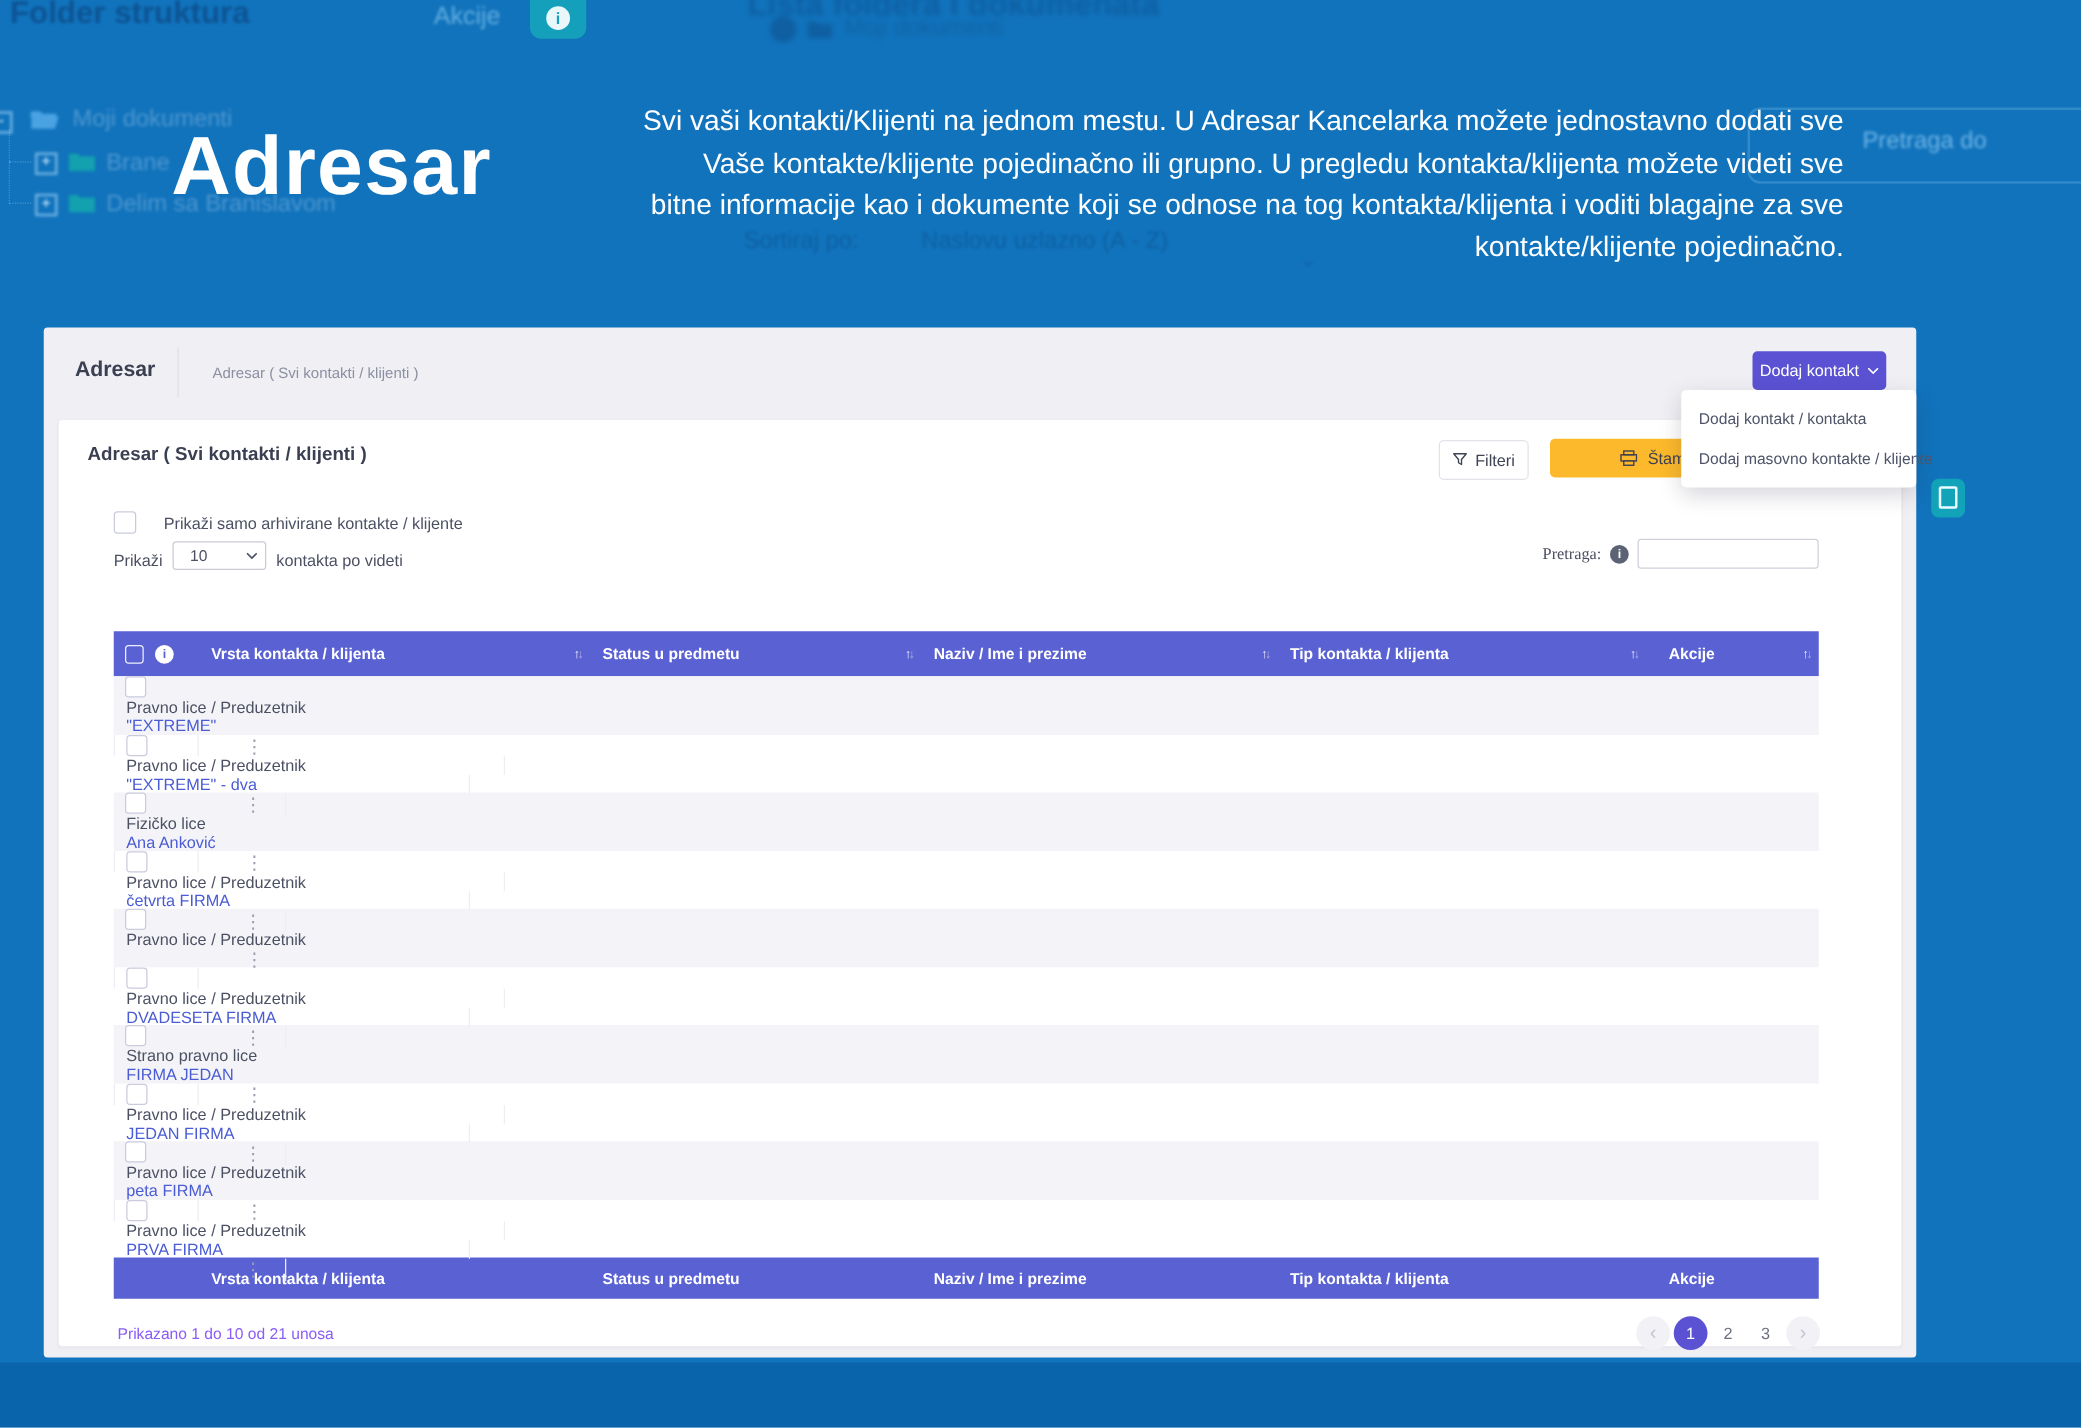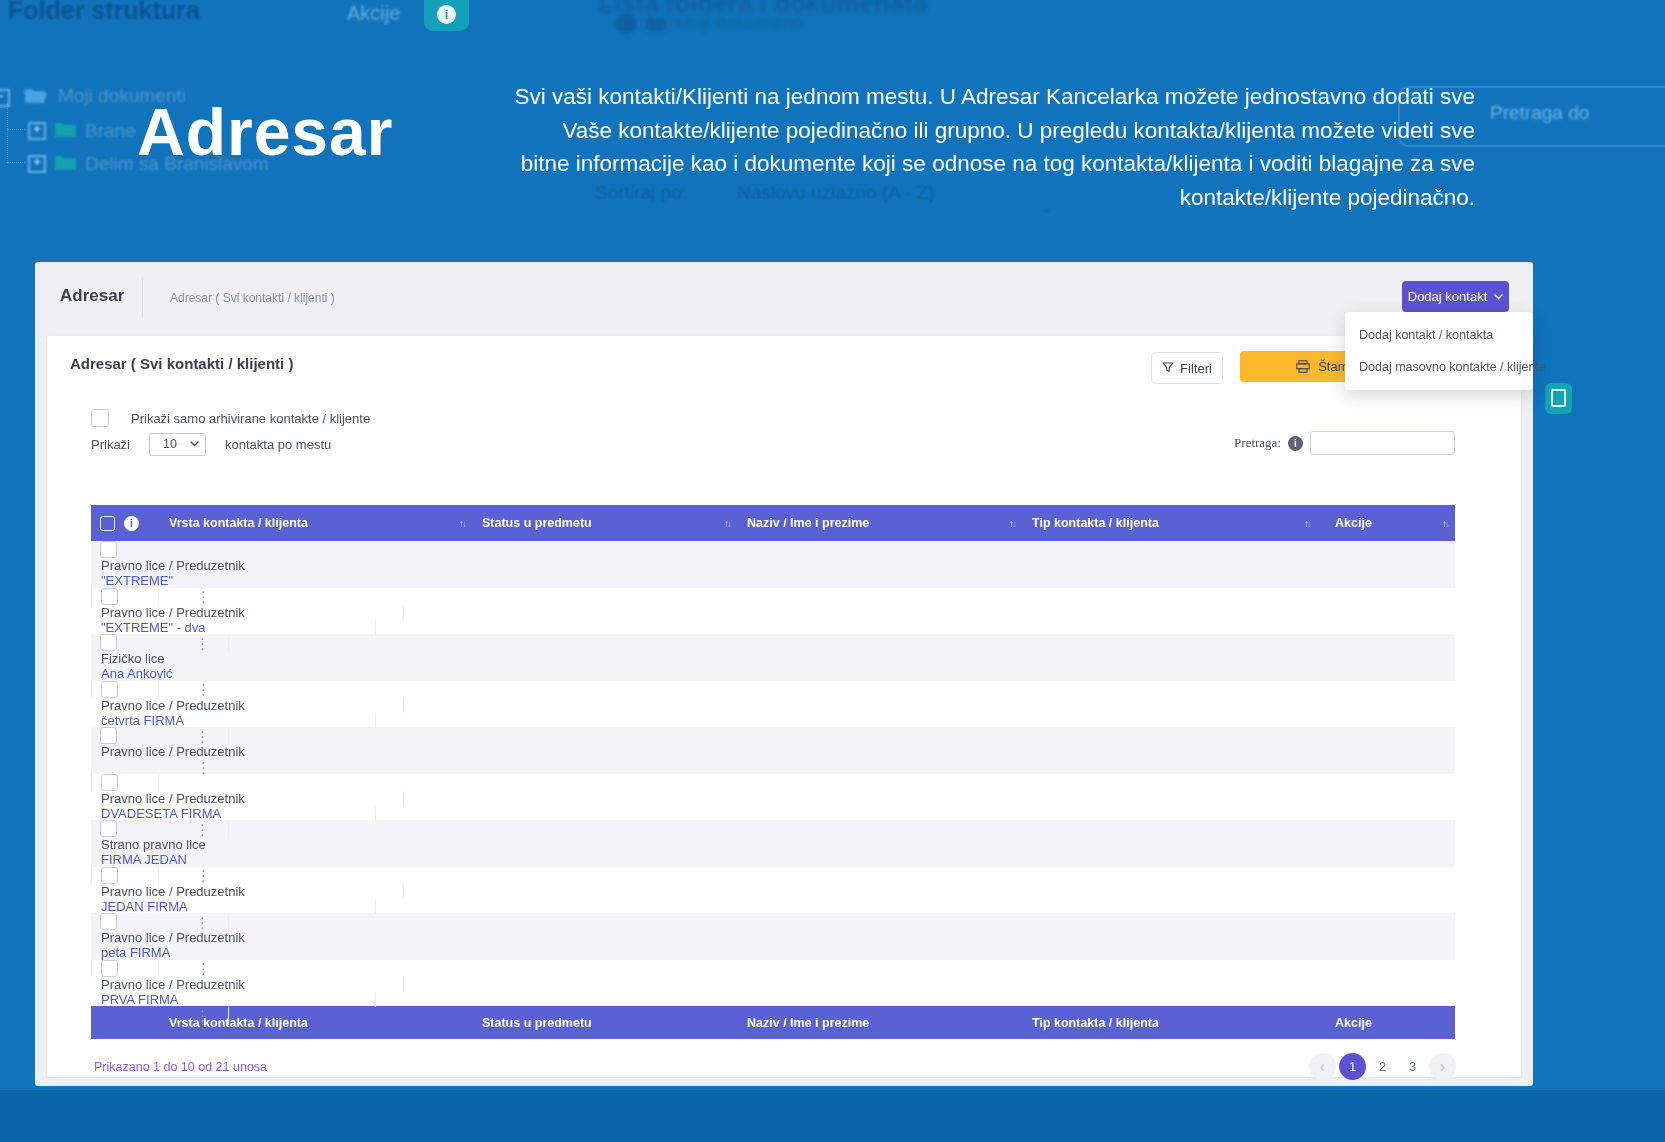--- a/index.html
+++ b/index.html
@@ -49,22 +49,22 @@
   .dd-item{padding:9px 14px;font-size:12.5px;color:#4f5468;cursor:pointer;white-space:nowrap;}
   #card{left:12px;top:74px;width:1474px;height:741px;background:#fff;border-radius:3px;box-shadow:0 1px 3px rgba(40,40,80,.06);}
   #card-title{left:23px;top:19px;font-weight:700;font-size:15px;color:#3b3f52;}
   #filter-btn{left:1104px;top:16px;width:70px;height:30px;background:#fff;border:1px solid #e2e3e9;border-radius:4px;
     display:flex;align-items:center;justify-content:center;gap:6px;font-size:13px;color:#3f4354;cursor:pointer;}
   #print-btn{left:1193px;top:15px;width:182px;height:31px;background:#fcb92b;border-radius:4px;
     display:flex;align-items:center;justify-content:center;gap:8px;font-size:13px;color:#3b3f52;cursor:pointer;z-index:1;}
   #arch-row{left:44px;top:73px;display:flex;align-items:center;gap:22px;}
   .cb{width:16px;height:16px;border:1px solid #c9cbdc;border-radius:3px;background:#fff;}
   #arch-label{font-size:13px;color:#4c5063;}
-  #size-row{left:44px;top:96px;height:24px;display:flex;align-items:center;gap:19px;font-size:13px;color:#4c5063;}
-  #size-select{width:57px;height:23px;border:1px solid #c9ccd6;border-radius:3px;background:#fff;
+  #size-row{left:44px;top:96px;height:24px;display:flex;align-items:flex-end;gap:8px;font-size:13px;color:#4c5063;}
+  #size-select{width:75px;height:23px;border:1px solid #c9ccd6;border-radius:3px;background:#fff;
     display:flex;align-items:center;justify-content:space-between;padding:0 6px 0 13px;box-sizing:border-box;font-size:12.5px;cursor:pointer;}
   #search-row{right:66px;top:95px;display:flex;align-items:center;gap:7px;}
   #search-label{font-size:13px;color:#4c5063;font-family:Liberation Serif, serif;}
   .info-dark{width:15px;height:15px;border-radius:50%;background:#5c6375;color:#fff;
     font:700 10px/15px "Liberation Sans",sans-serif;text-align:center;}
   #search-input{width:145px;height:24px;border:1px solid #cfd1da;border-radius:3px;box-sizing:border-box;padding:0 6px;font-size:12px;outline:none;}
   
   #table{left:44px;top:169px;width:1364px;}
   .thead{height:36px;background:#5a61d2;display:flex;align-items:stretch;color:#fff;}
   .th{display:flex;align-items:center;padding-left:10px;box-sizing:border-box;font-weight:700;font-size:12.5px;}
@@ -194,21 +194,21 @@
     </div>
 
     <div class="abs" id="size-row">
       <span>Prikaži</span>
       <span id="size-select">
         <span>10</span>
         <svg width="9" height="6" viewBox="0 0 9 6">
           <path d="M1 1 l3.5 3.5 L8 1" stroke="#4c5063" stroke-width="1.4" fill="none" stroke-linecap="round"></path>
         </svg>
       </span>
-      <span>kontakta po mestu</span>
+      <span>kontakta po videti</span>
     </div>
 
     <div class="abs" id="search-row">
       <span id="search-label">Pretraga:</span>
       <span class="info-dark">i</span>
       <input id="search-input" type="text" value="" style="">
     </div>
 
     <div class="abs" id="table">
       <div class="thead">

